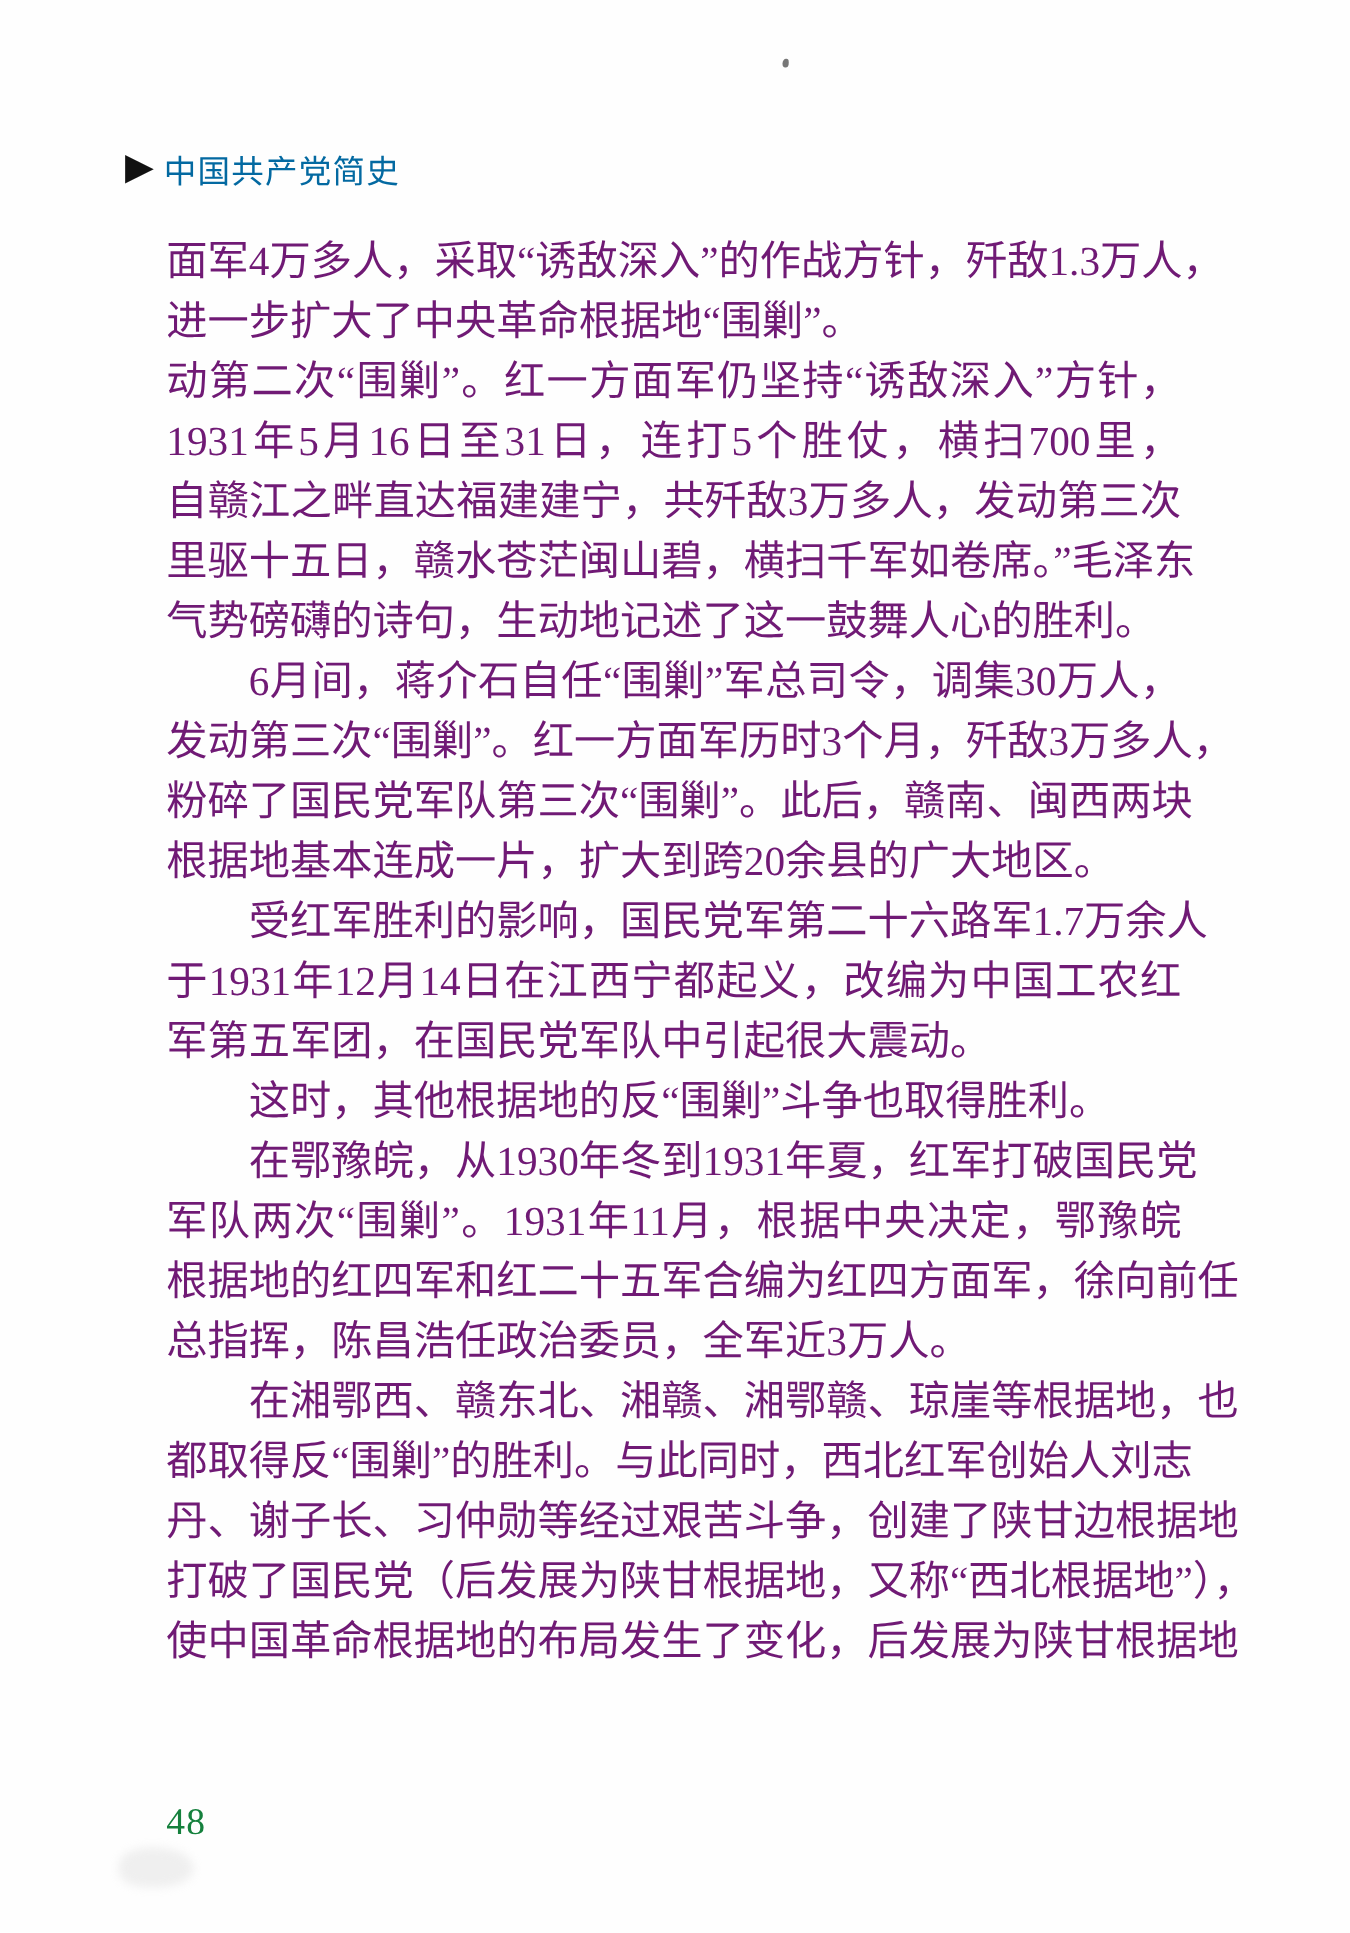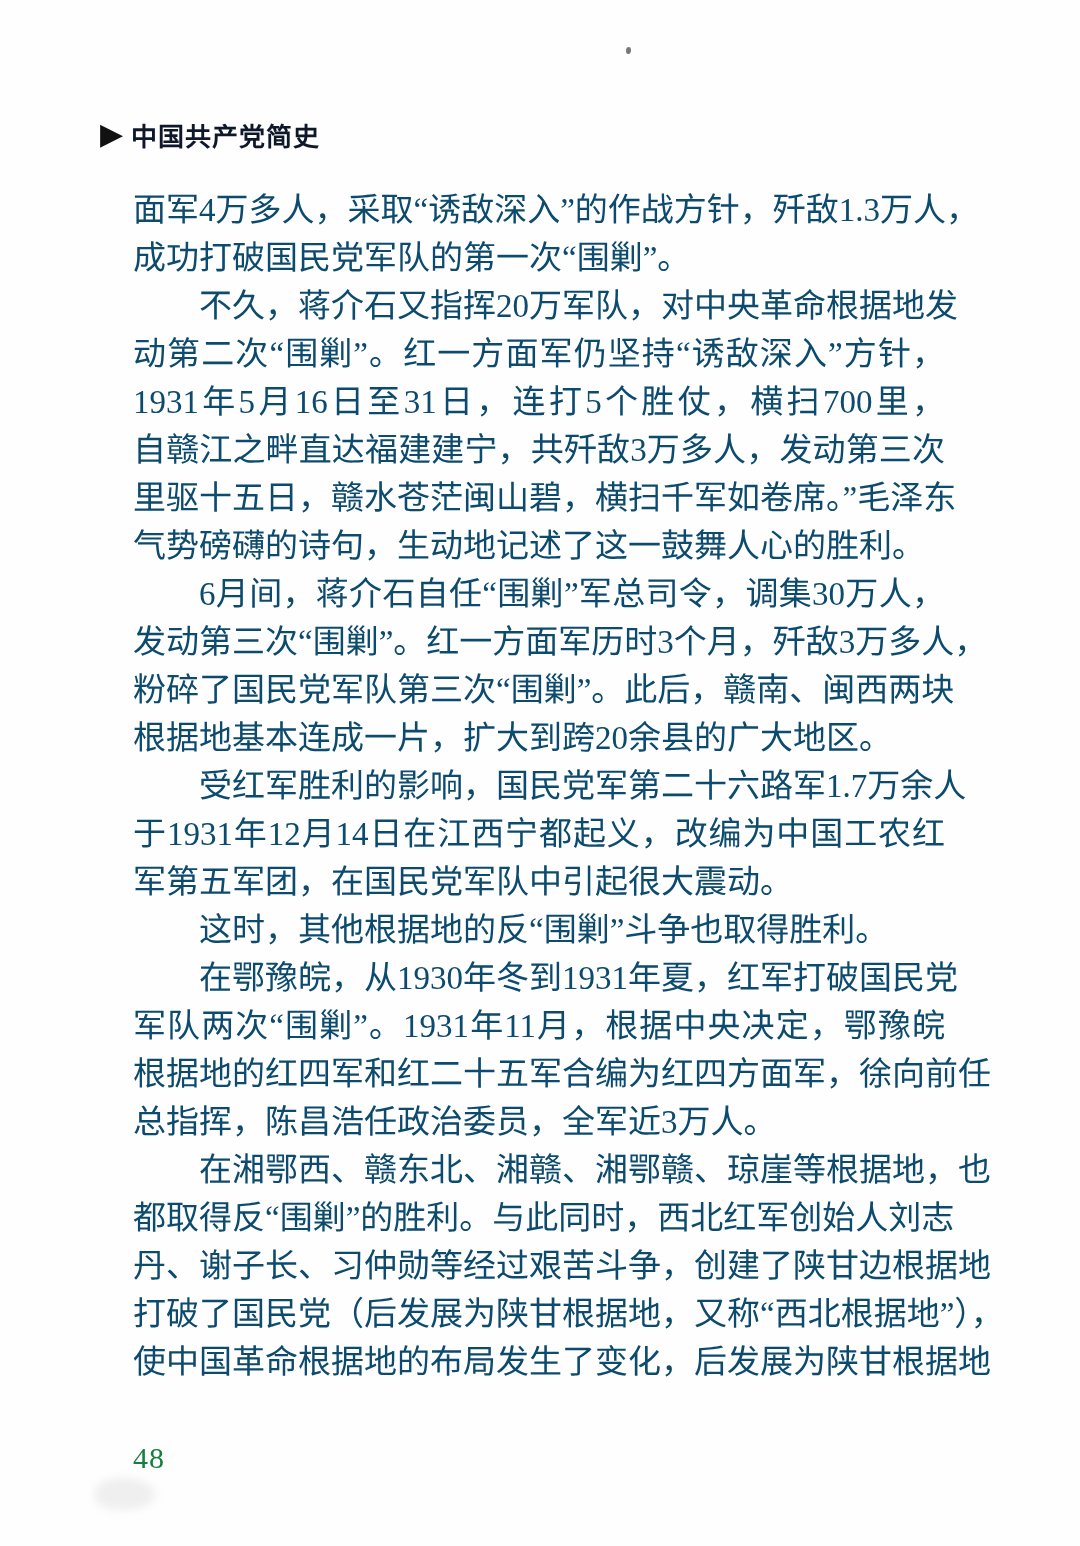--- a/index.html
+++ b/index.html
@@ -27,24 +27,24 @@
   }
   .tri {
     font-family: "DejaVu Sans", sans-serif;
     font-size: 30px;
     line-height: 1;
     color: #111;
     transform: translateY(-1px);
   }
   .htitle {
     font-family: "Liberation Sans", "DejaVu Sans", sans-serif;
-    font-weight: 700;
+    font-weight: 400;
     font-size: 26px;
     letter-spacing: 1px;
-    color: #0f172a;
+    color: #0369a1;
   }
   
   .speck {
     position: absolute;
     left: 626px;
     top: 47px;
     width: 5px;
     height: 7px;
     background: #4a4a4a;
     border-radius: 60% 40% 55% 45%;
@@ -58,21 +58,21 @@
     width: 812px;
   }
   .line {
     font-size: 33px;
     line-height: 48px;
     height: 48px;
     white-space: nowrap;
     text-align: justify;
     text-align-last: justify;
     text-justify: inter-character;
-    color: #0c4a6e;
+    color: #701a75;
   }
   .line.indent { text-indent: 2em; }
   .line.para-end {
     text-align: left;
     text-align-last: left;
   }
   
   .pagenum {
     position: absolute;
     left: 133px;
@@ -103,23 +103,22 @@
     <span class="tri">▶</span>
     <span class="htitle">中国共产党简史</span>
   </div>
 
   <div class="speck"></div>
 
   <div class="bodytext">
 
       <div class="line">面军4万多人，采取“诱敌深入”的作战方针，歼敌1.3万人，</div>
 
-      <div class="line para-end">成功打破国民党军队的第一次“围剿”。</div>
+      <div class="line para-end">进一步扩大了中央革命根据地“围剿”。</div>
 
-      <div class="line indent">不久，蒋介石又指挥20万军队，对中央革命根据地发</div>
 
       <div class="line">动第二次“围剿”。红一方面军仍坚持“诱敌深入”方针，</div>
 
       <div class="line">1931年5月16日至31日，连打5个胜仗，横扫700里，</div>
 
       <div class="line">自赣江之畔直达福建建宁，共歼敌3万多人，发动第三次</div>
 
 
       <div class="line">里驱十五日，赣水苍茫闽山碧，横扫千军如卷席。”毛泽东</div>
 

